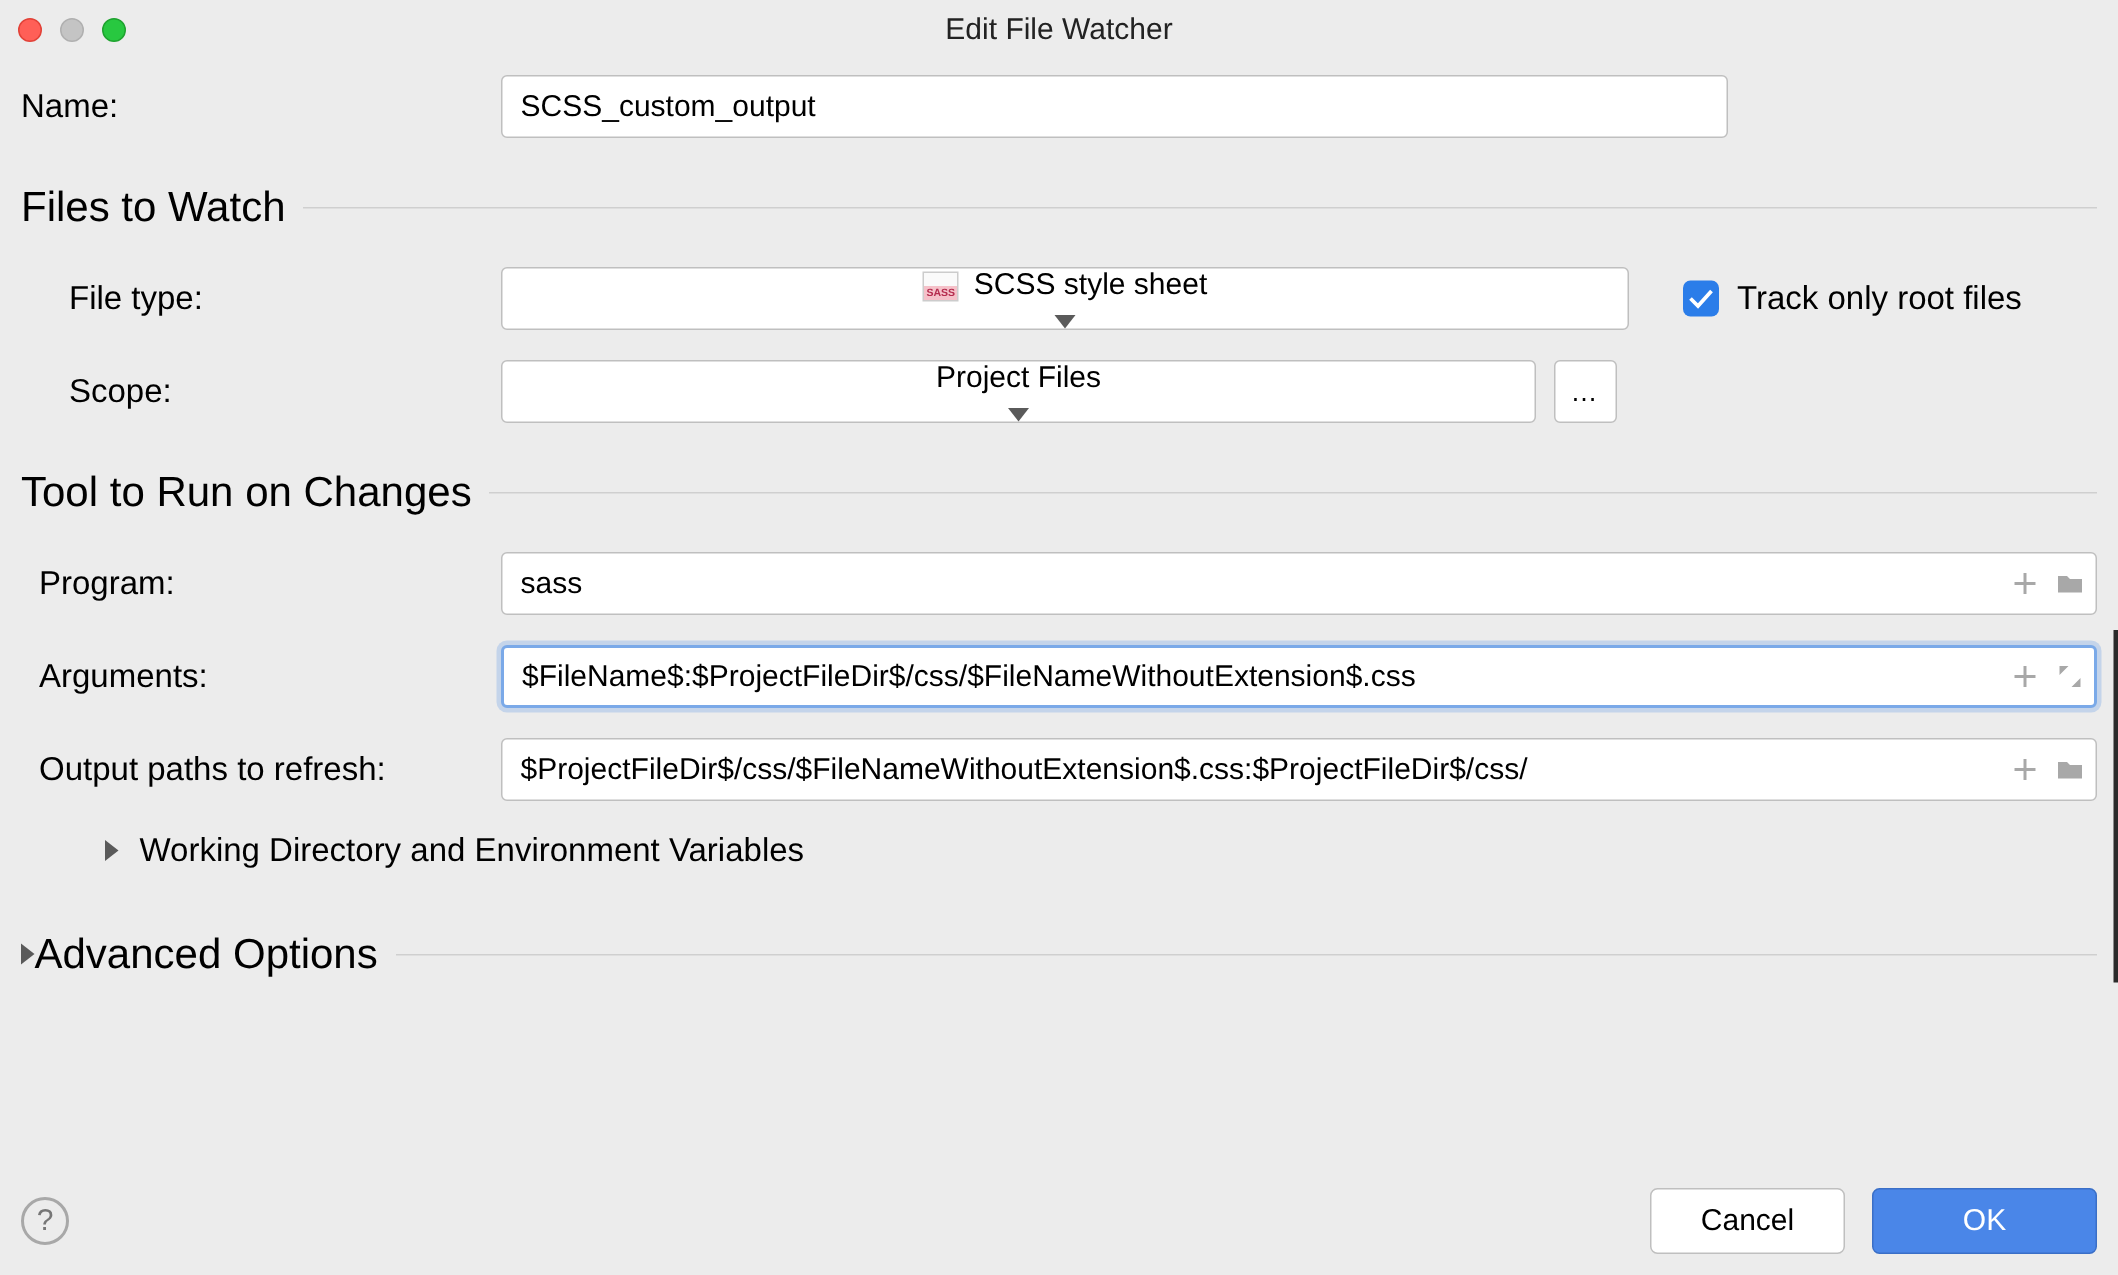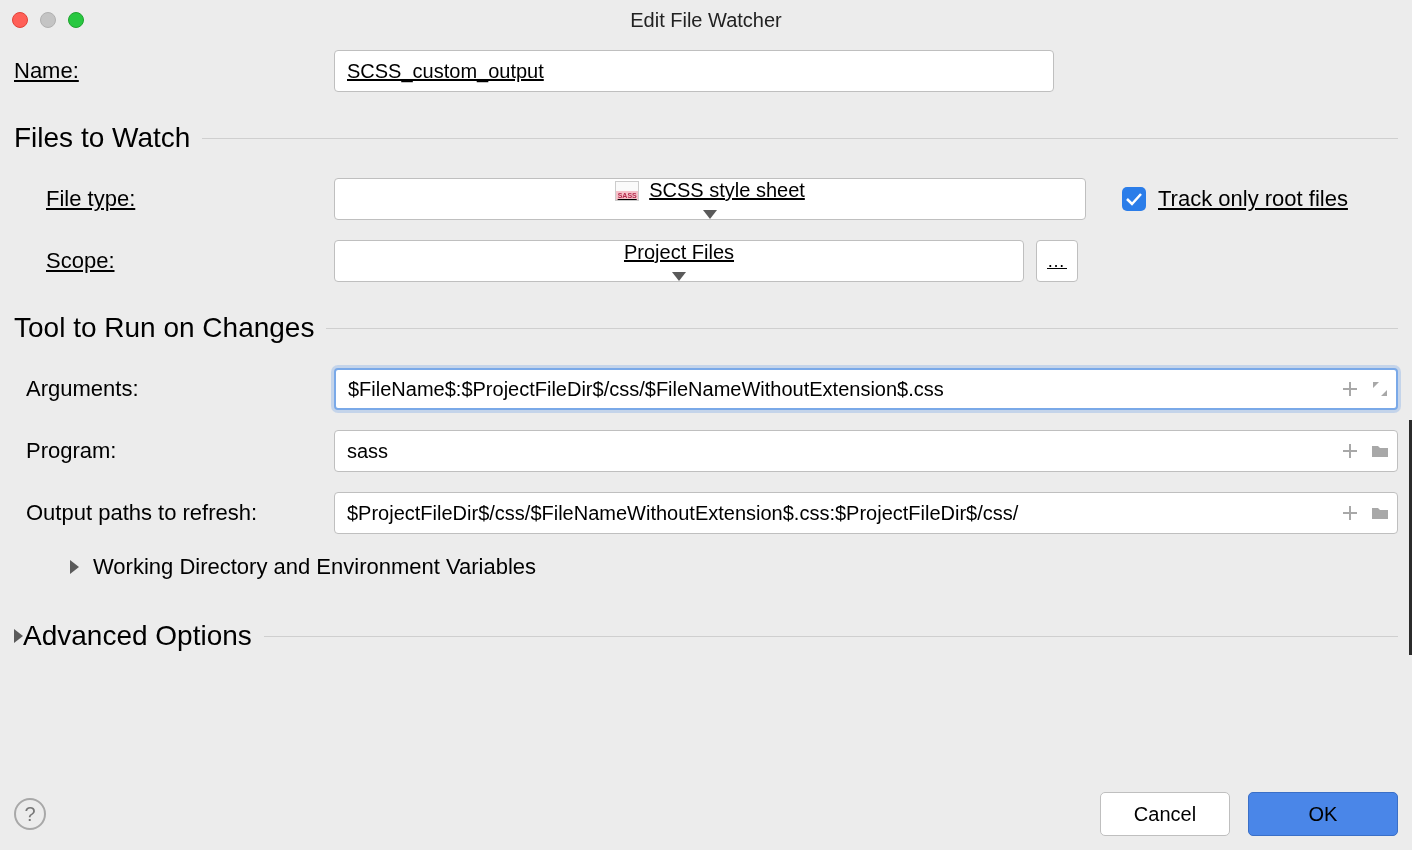--- a/index.html
+++ b/index.html
@@ -35,40 +35,39 @@
       font-size: 20px;
       color: #222;
     }
     .content {
       padding: 10px 14px 10px 14px;
     }
     .row {
       display: flex;
       align-items: center;
       margin-bottom: 20px;
-      text-decoration: underline;
     }
     .label-col {
       width: 320px;
       font-size: 22px;
       color: #000;
       padding-left: 0;
     }
     .indent .label-col { padding-left: 32px; }
     .field-col { flex: 1; display: flex; align-items: center; gap: 12px; }
     input.text-input, .combo, .combo-input {
       height: 42px;
       background: #fff;
       border: 1px solid #bfbfbf;
       border-radius: 4px;
       font-size: 20px;
       padding: 0 12px;
       color: #000;
     }
-    input.text-input { width: 720px; }
+    input.text-input { width: 818px; }
     .combo {
       display: flex;
       align-items: center;
       justify-content: space-between;
       cursor: pointer;
       width: 752px;
       flex-direction: column;
     }
     .combo .combo-text { display: flex; align-items: center; gap: 10px; }
     .chevron {
@@ -177,21 +176,21 @@
       min-width: 130px;
       height: 44px;
       border-radius: 5px;
       font-size: 20px;
       display: flex;
       align-items: center;
       justify-content: center;
       cursor: pointer;
     }
     .btn-cancel { background: #fff; border: 1px solid #bfbfbf; }
-    .btn-ok { background: #4a86e8; color: #000000; border: 1px solid #3a6fc7; min-width: 150px; }
+    .btn-ok { background: #4a86e8; color: #ffffff; border: 1px solid #3a6fc7; min-width: 150px; }
     .tri-right {
       width: 0; height: 0;
       border-top: 7px solid transparent;
       border-bottom: 7px solid transparent;
       border-left: 9px solid #5a5a5a;
     }
     .expand-row {
       display: flex;
       align-items: center;
       gap: 14px;
@@ -282,44 +281,44 @@
       <div class="btn-small">…</div>
     </div>
   </div>
 
   <div class="section-header">
     <span class="section-title">Tool to Run on Changes</span>
     <span class="section-line"></span>
   </div>
 
   <div class="tool-row">
+    <div class="tool-label">Program:</div>
+    <div class="tool-field">
+      <input class="tool-input" value="sass" style="">
+      <div class="tool-icons">
+        <svg class="icon-svg" viewBox="0 0 20 20">
+            <path d="M9 3h2v6h6v2h-6v6H9v-6H3V9h6z"></path>
+          </svg>
+        <svg class="icon-svg" viewBox="0 0 20 20">
+            <path d="M2 5h6l2 2h8v9H2z"></path>
+          </svg>
+      </div>
+    </div>
+  </div>
+
+  <div class="tool-row">
     <div class="tool-label">Arguments:</div>
     <div class="tool-field">
       <input class="tool-input focused" value="$FileName$:$ProjectFileDir$/css/$FileNameWithoutExtension$.css" style="">
       <div class="tool-icons">
         <svg class="icon-svg" viewBox="0 0 20 20">
             <path d="M9 3h2v6h6v2h-6v6H9v-6H3V9h6z"></path>
           </svg>
         <svg class="icon-svg" viewBox="0 0 20 20">
             <path d="M3 3h6L3 9V3zm14 14h-6l6-6v6z"></path>
-          </svg>
-      </div>
-    </div>
-  </div>
-
-  <div class="tool-row">
-    <div class="tool-label">Program:</div>
-    <div class="tool-field">
-      <input class="tool-input" value="sass" style="">
-      <div class="tool-icons">
-        <svg class="icon-svg" viewBox="0 0 20 20">
-            <path d="M9 3h2v6h6v2h-6v6H9v-6H3V9h6z"></path>
-          </svg>
-        <svg class="icon-svg" viewBox="0 0 20 20">
-            <path d="M2 5h6l2 2h8v9H2z"></path>
           </svg>
       </div>
     </div>
   </div>
 
   <div class="tool-row">
     <div class="tool-label">Output paths to refresh:</div>
     <div class="tool-field">
       <input class="tool-input" value="$ProjectFileDir$/css/$FileNameWithoutExtension$.css:$ProjectFileDir$/css/" style="">
       <div class="tool-icons">

